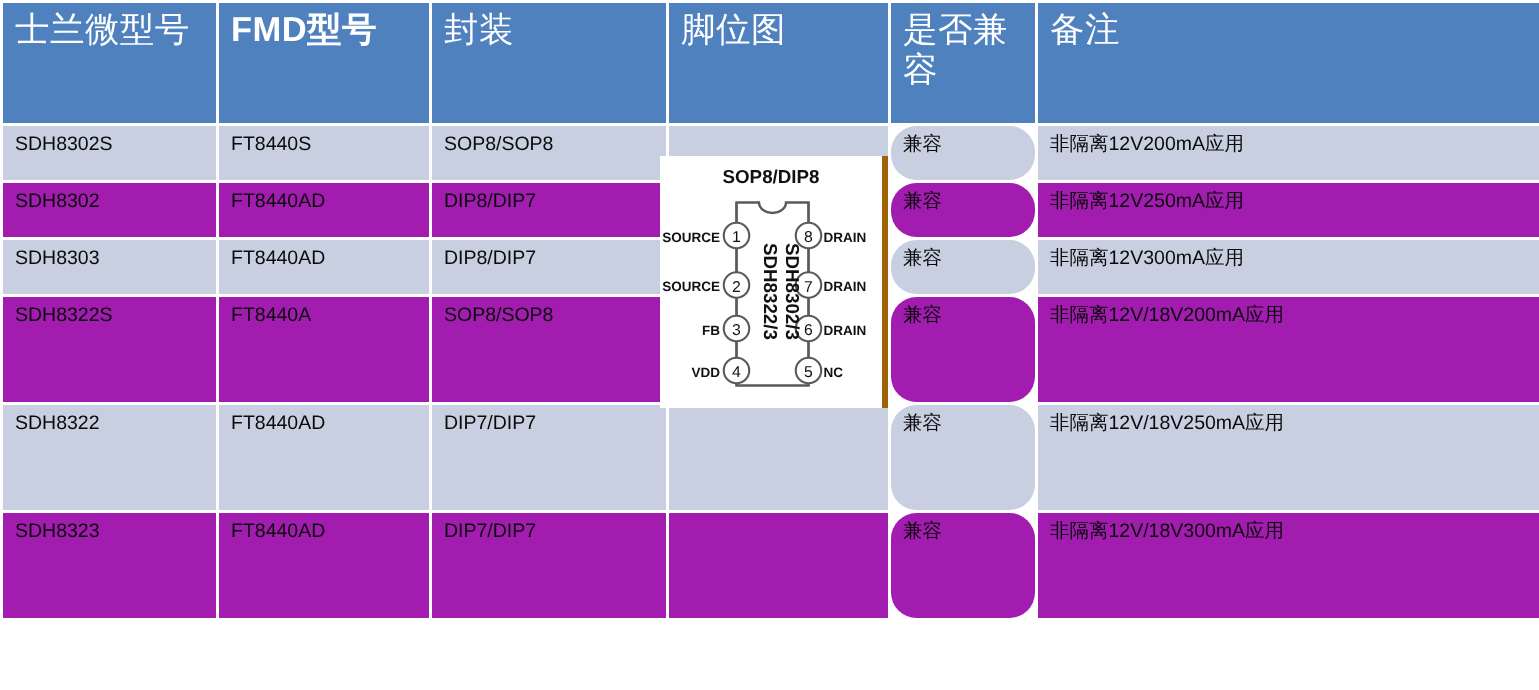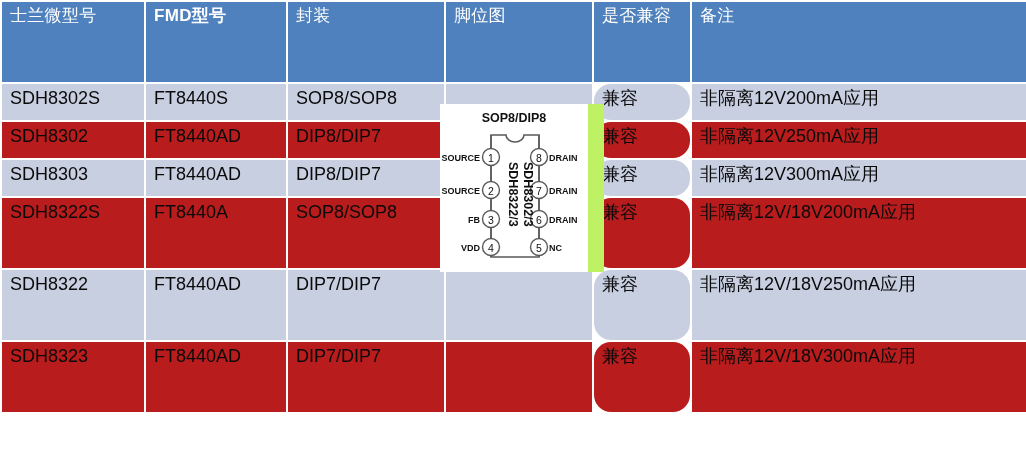--- a/index.html
+++ b/index.html
@@ -30,56 +30,56 @@
   table.cmp td, table.cmp th {
     padding: 4px 8px 4px 8px;
     vertical-align: top;
     font-weight: normal;
     text-align: left;
     line-height: 1.18;
   }
   thead th {
     background: #4E81BD;
     color: #ffffff;
-    font-size: 17px;
+    font-size: 23px;
     letter-spacing: 0.3px;
     height: 72px;
     vertical-align: top;
     padding-top: 6px;
   }
   thead th.bold-head {
     font-weight: bold;
     margin-left: 32px;
   }
   tbody td {
-    font-size: 18px;
+    font-size: 13px;
     color: #0a0a0a;
   }
   tr.band-dark td { background: #C7CFE1; }
-  tr.band-light td { background: #b91c1c; }
+  tr.band-light td { background: #a21caf; }
 
   
   col.c0 { width: 142px; }
   col.c1 { width: 140px; }
   col.c2 { width: 156px; }
   col.c3 { width: 146px; }
   col.c4 { width: 96px; }
   col.c5 { width: 340px; }
 
   td.pin-col { padding: 0; }
   td.compat { text-align: center; padding-left: 0; padding-right: 0; border-radius: 17px; }
 
   
   #pin-figure {
     position: absolute;
     left: 440px;
     top: 104px;
-    width: 164px;
+    width: 152px;
     height: 168px;
-    background: #bef264;
+    background: #a16207;
     overflow: hidden;
   }
   #pin-figure svg { display: block; }
 </style>
 </head>
 <body>
 
 <div id="sheet">
 
   <table class="cmp">

